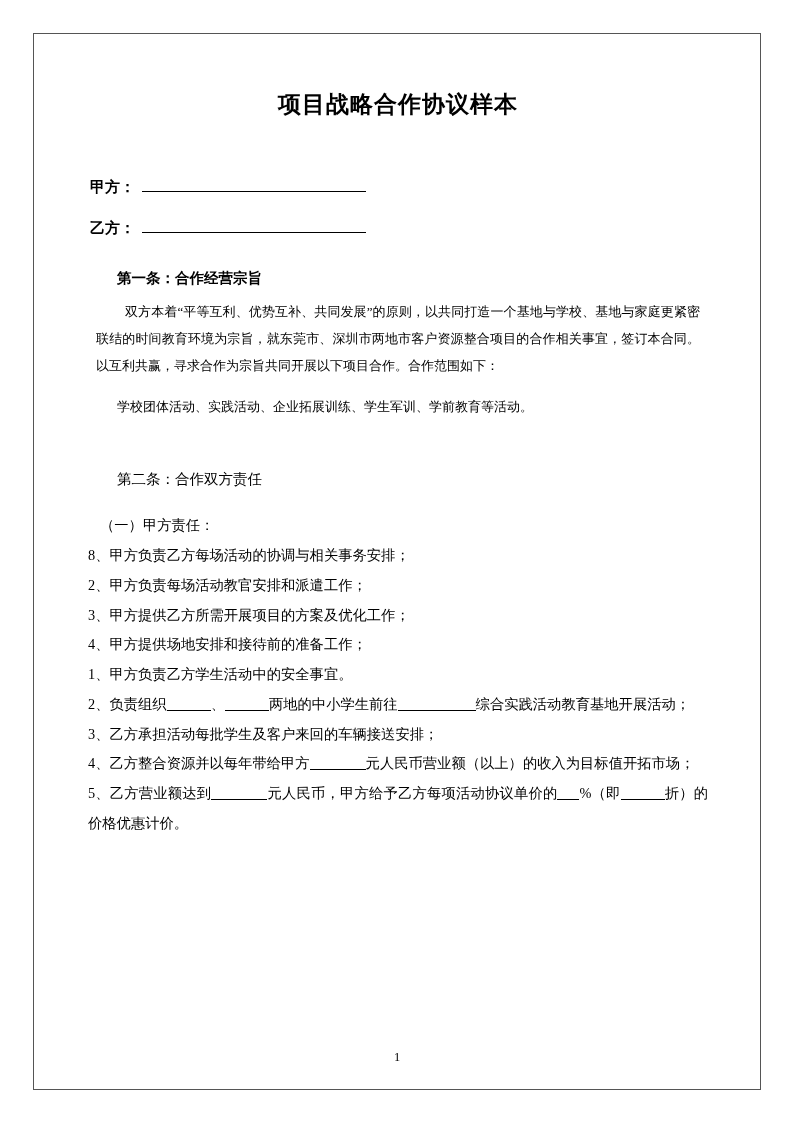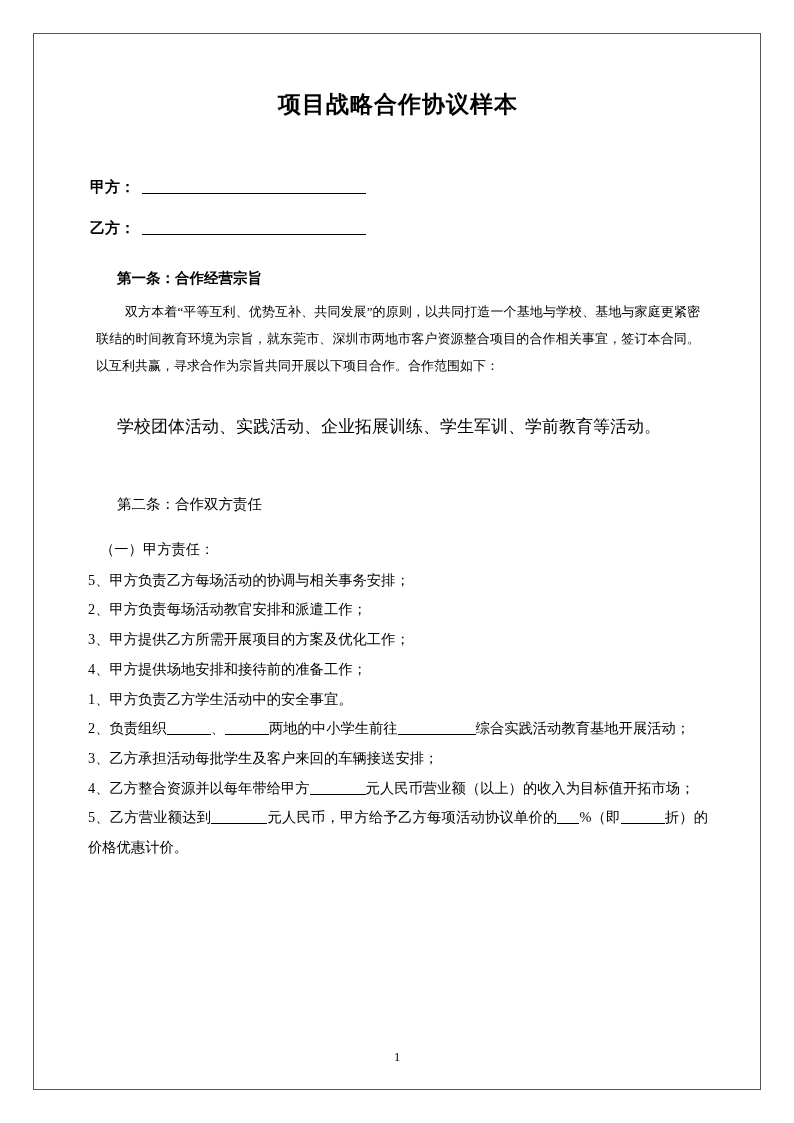--- a/index.html
+++ b/index.html
@@ -41,21 +41,21 @@
     font-family: Liberation Sans, sans-serif;
   }
   .party-block {
     margin-top: 58px;
   }
   .party-row {
     font-size: 15px;
     font-weight: bold;
     margin-bottom: 23px;
     display: flex;
-    align-items: center;
+    align-items: flex-start;
     padding-left: 2px;
   }
   .party-label {
     white-space: nowrap;
     line-height: 1.2;
   }
   .party-line {
     display: inline-block;
     width: 224px;
     border-bottom: 1.6px solid #000;
@@ -71,24 +71,24 @@
     line-height: 1.6;
   }
   .para {
     font-size: 13px;
     line-height: 2.08;
     text-align: justify;
     text-indent: 29px;
     margin: 8px;
   }
   .scope-line {
-    font-size: 17px;
+    font-size: 13px;
     line-height: 2.08;
     text-indent: 29px;
-    margin-top: 30px;
+    margin-top: 14px;
   }
   .sec2-heading {
     font-size: 14.5px;
     font-weight: normal;
     text-indent: 29px;
     margin-top: 48px;
     margin-bottom: 20px;
     line-height: 1.6;
   }
   .sub-heading {
@@ -143,21 +143,21 @@
       </div>
     </div>
 
     <div class="sec-heading">第一条：合作经营宗旨</div>
     <p class="para">双方本着“平等互利、优势互补、共同发展”的原则，以共同打造一个基地与学校、基地与家庭更紧密联结的时间教育环境为宗旨，就东莞市、深圳市两地市客户资源整合项目的合作相关事宜，签订本合同。以互利共赢，寻求合作为宗旨共同开展以下项目合作。合作范围如下：</p>
     <div class="scope-line">学校团体活动、实践活动、企业拓展训练、学生军训、学前教育等活动。</div>
 
     <div class="sec2-heading">第二条：合作双方责任</div>
 
     <p class="sub-heading">（一）甲方责任：</p>
-    <p class="item">5、甲方负责乙方每场活动的协调与相关事务安排；</p>
+    <p class="item">8、甲方负责乙方每场活动的协调与相关事务安排；</p>
     <p class="item">2、甲方负责每场活动教官安排和派遣工作；</p>
     <p class="item">3、甲方提供乙方所需开展项目的方案及优化工作；</p>
     <p class="item">4、甲方提供场地安排和接待前的准备工作；</p>
     <p class="item">1、甲方负责乙方学生活动中的安全事宜。</p>
 
 
     <p class="item"><span>2、负责组织</span><span class="blank b-md"></span><span>、</span><span class="blank b-md"></span><span>两地的中小学生前往</span><span class="blank b-xl"></span><span>综合实践活动教育基地开展活动；</span></p>
 
     <p class="item">3、乙方承担活动每批学生及客户来回的车辆接送安排；</p>
 

